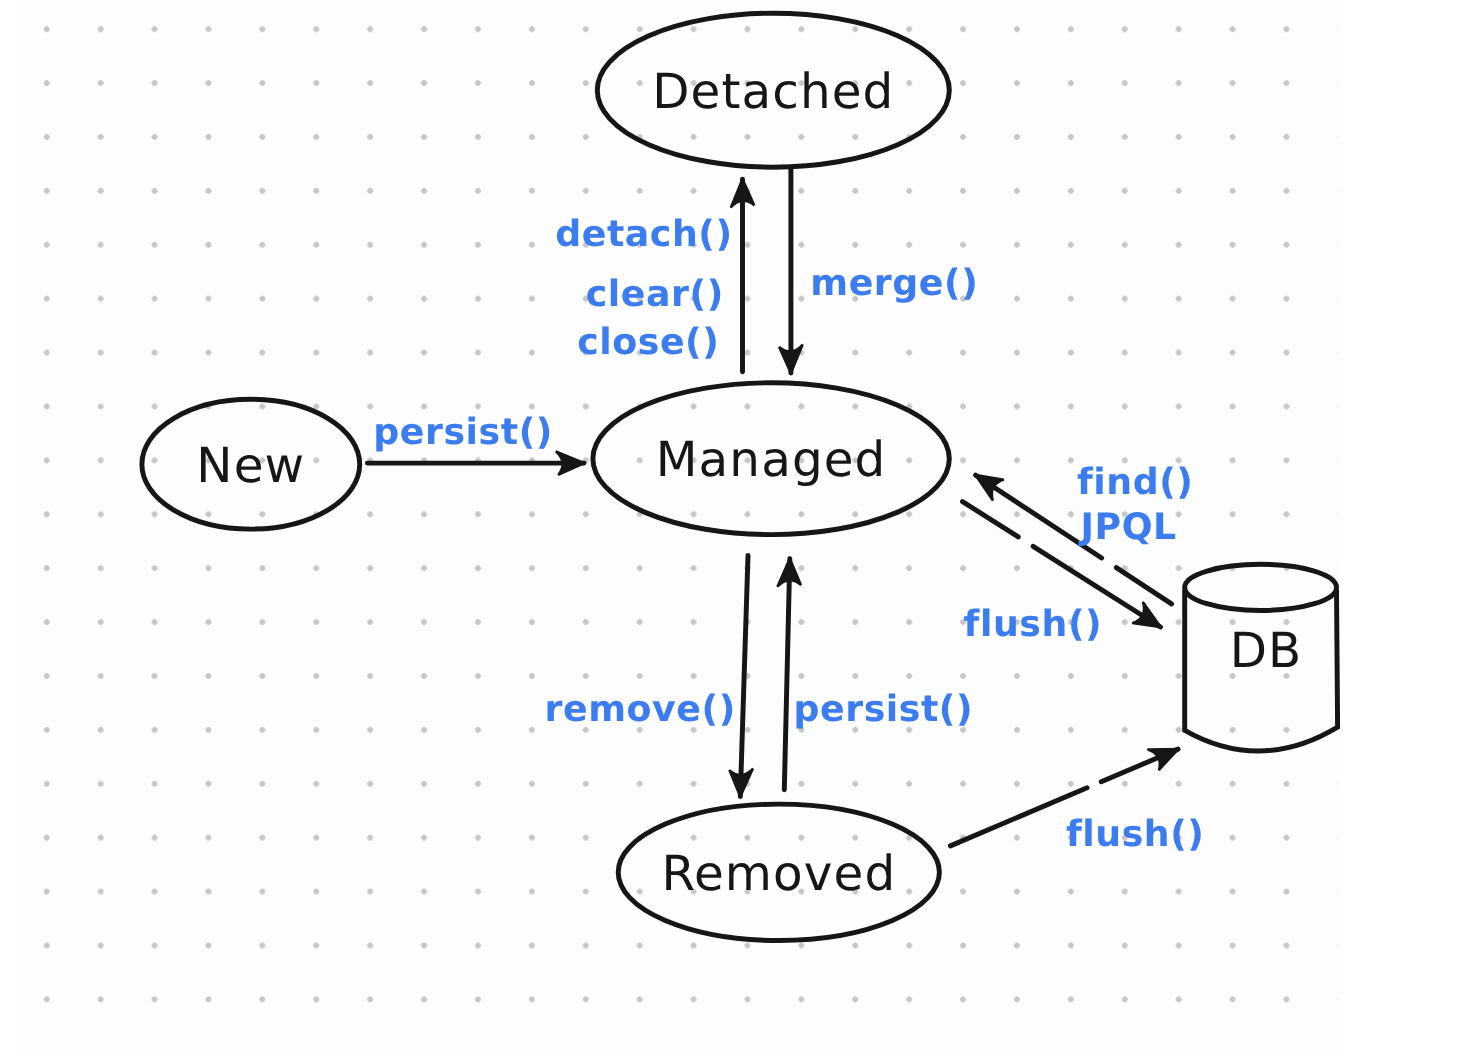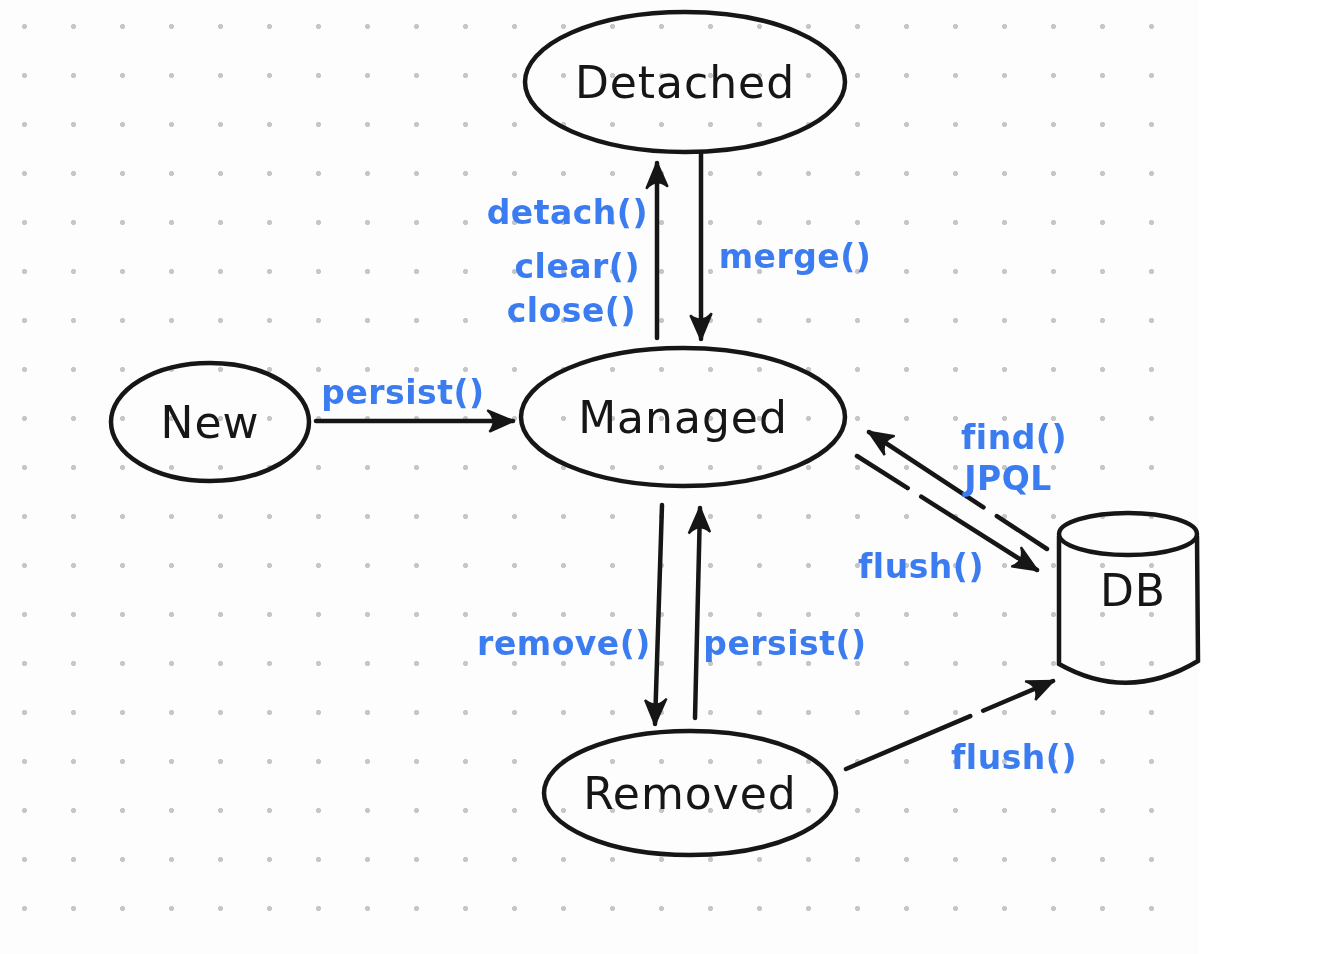--- a/index.html
+++ b/index.html
@@ -8,20 +8,21 @@
     font-family: "DejaVu Sans", sans-serif;
     overflow: hidden;
   }
   #canvas {
     position: relative;
     width: 1198px; height: 954px;
     background-color: #fdfdfd;
     background-image: radial-gradient(circle, #c7c7c7 2.3px, rgba(0,0,0,0) 2.9px);
     background-size: 49px 49px;
     background-position: 0px 2px;
+    margin-left: 18px;
   }
   svg { position: absolute; left: 0; top: 0; }
   .node-shape { fill: none; stroke: #161616; stroke-width: 4.5; }
   .edge { fill: none; stroke: #161616; stroke-width: 4.5; stroke-linecap: round; }
   .node-label {
     fill: #161616;
     font-family: "DejaVu Sans", sans-serif;
     font-size: 44px;
     font-weight: 500;
     letter-spacing: 1px;

